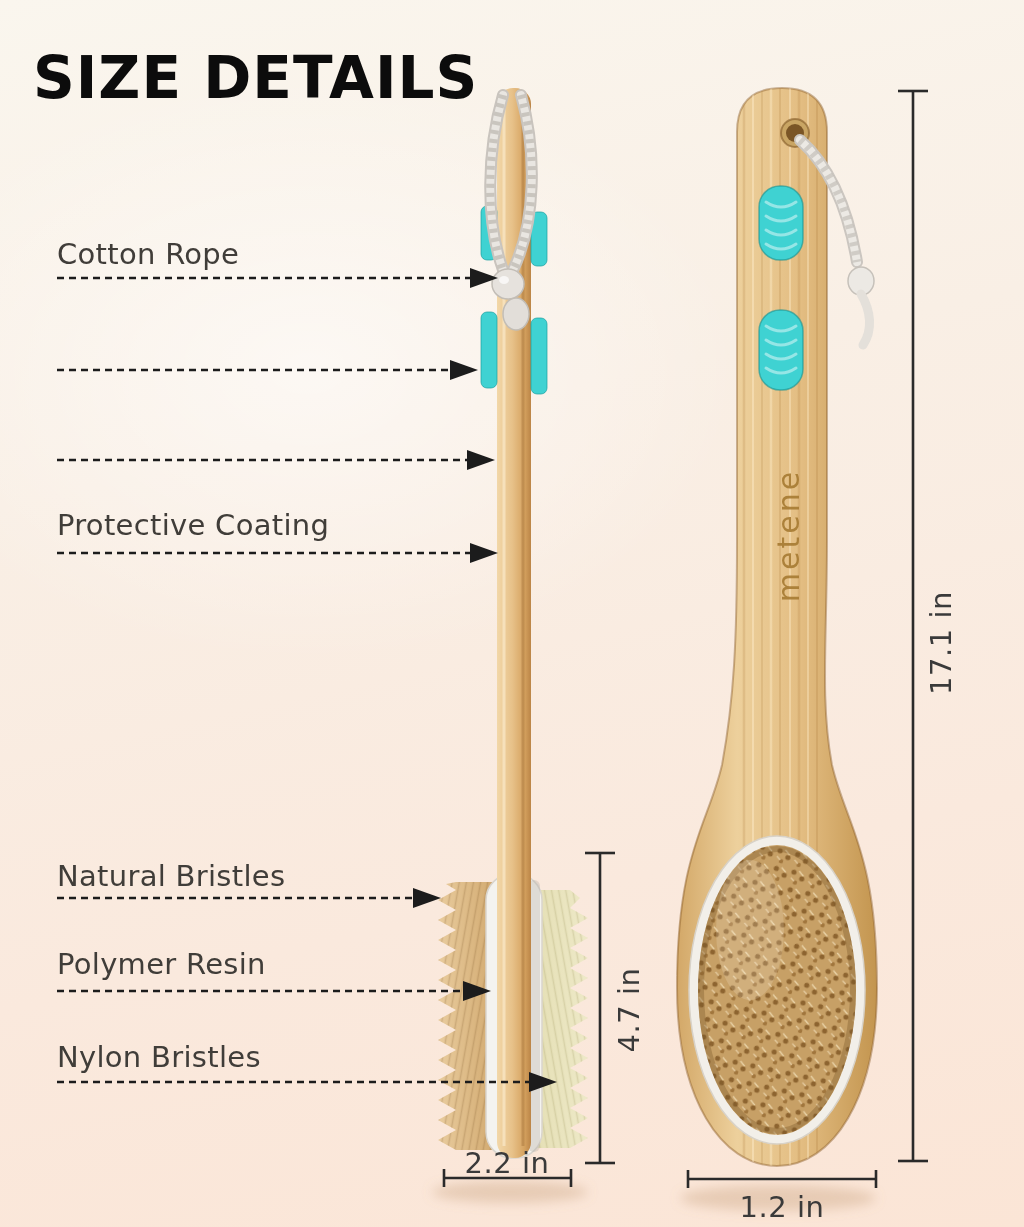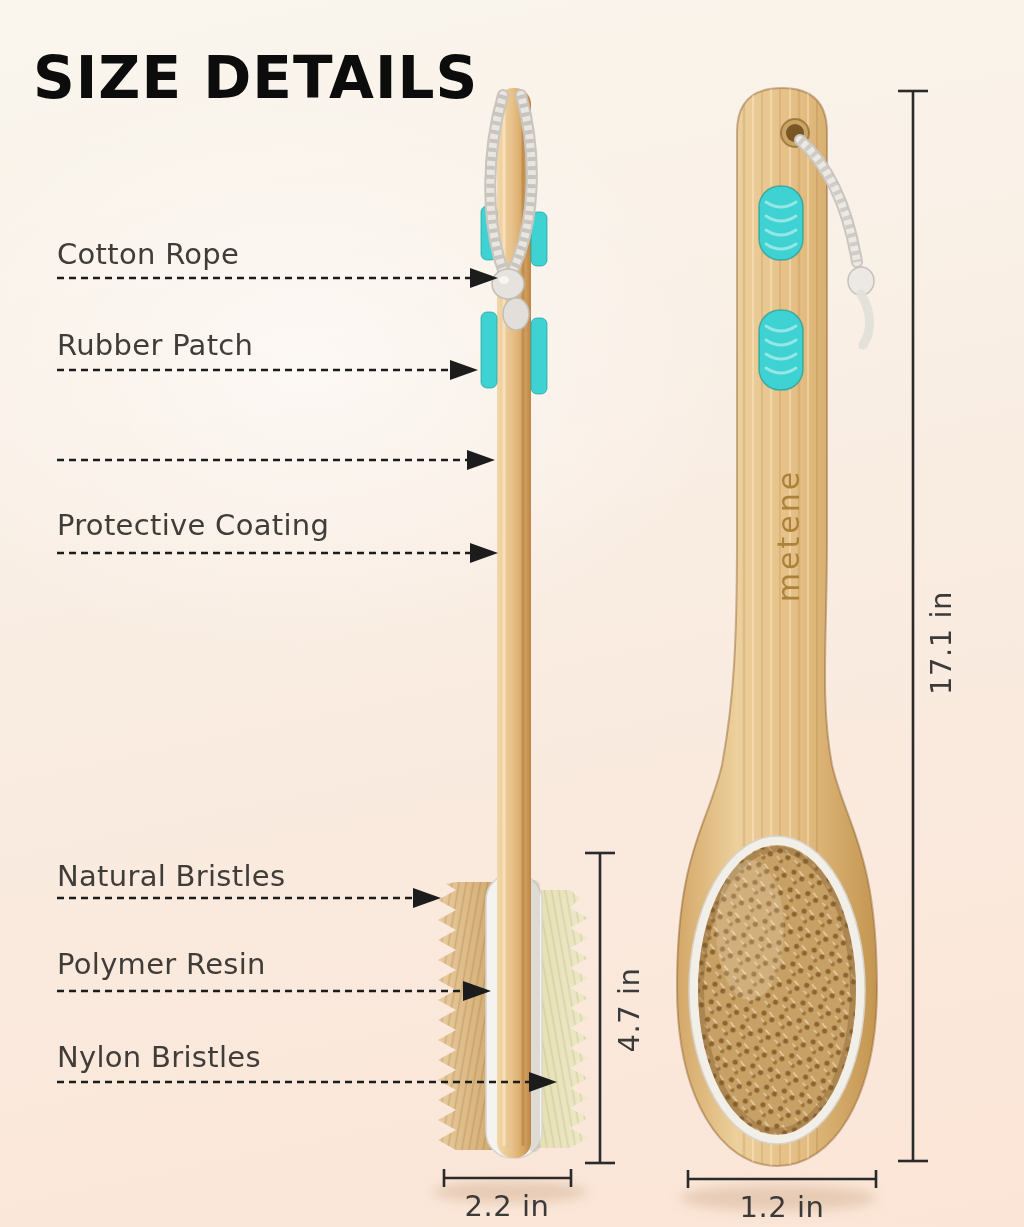--- a/index.html
+++ b/index.html
@@ -222,25 +222,24 @@
         <line x1="688" y1="1179" x2="876" y2="1179"></line>
         <line x1="688" y1="1170" x2="688" y2="1188"></line>
         <line x1="876" y1="1170" x2="876" y2="1188"></line>
       </g>
     </g>
   </svg>
 
   <div class="title">SIZE DETAILS</div>
 
   <div class="callout-label" style="top:237px">Cotton Rope</div>
-  <div class="callout-label" style="top:328px">Rubber Patch</div>
   <div class="callout-label" style="top:859px">Natural Bristles</div>
   <div class="callout-label" style="top:508px">Protective Coating</div>
   <div class="callout-label" style="top:947px">Polymer Resin</div>
   <div class="callout-label" style="top:1040px">Nylon Bristles</div>
 
   <div class="measure vert" style="left:559px;top:993px">4.7 in</div>
   <div class="measure vert" style="left:871px;top:626px">17.1 in</div>
-  <div class="measure" style="left:437px;top:1189px">2.2 in</div>
+  <div class="measure" style="left:437px;top:1146px">2.2 in</div>
   <div class="measure" style="left:712px;top:1190px">1.2 in</div>
 
   <div class="brand-text" style="left:703px;top:518px">metene</div>
 </div>
 
 </body></html>

